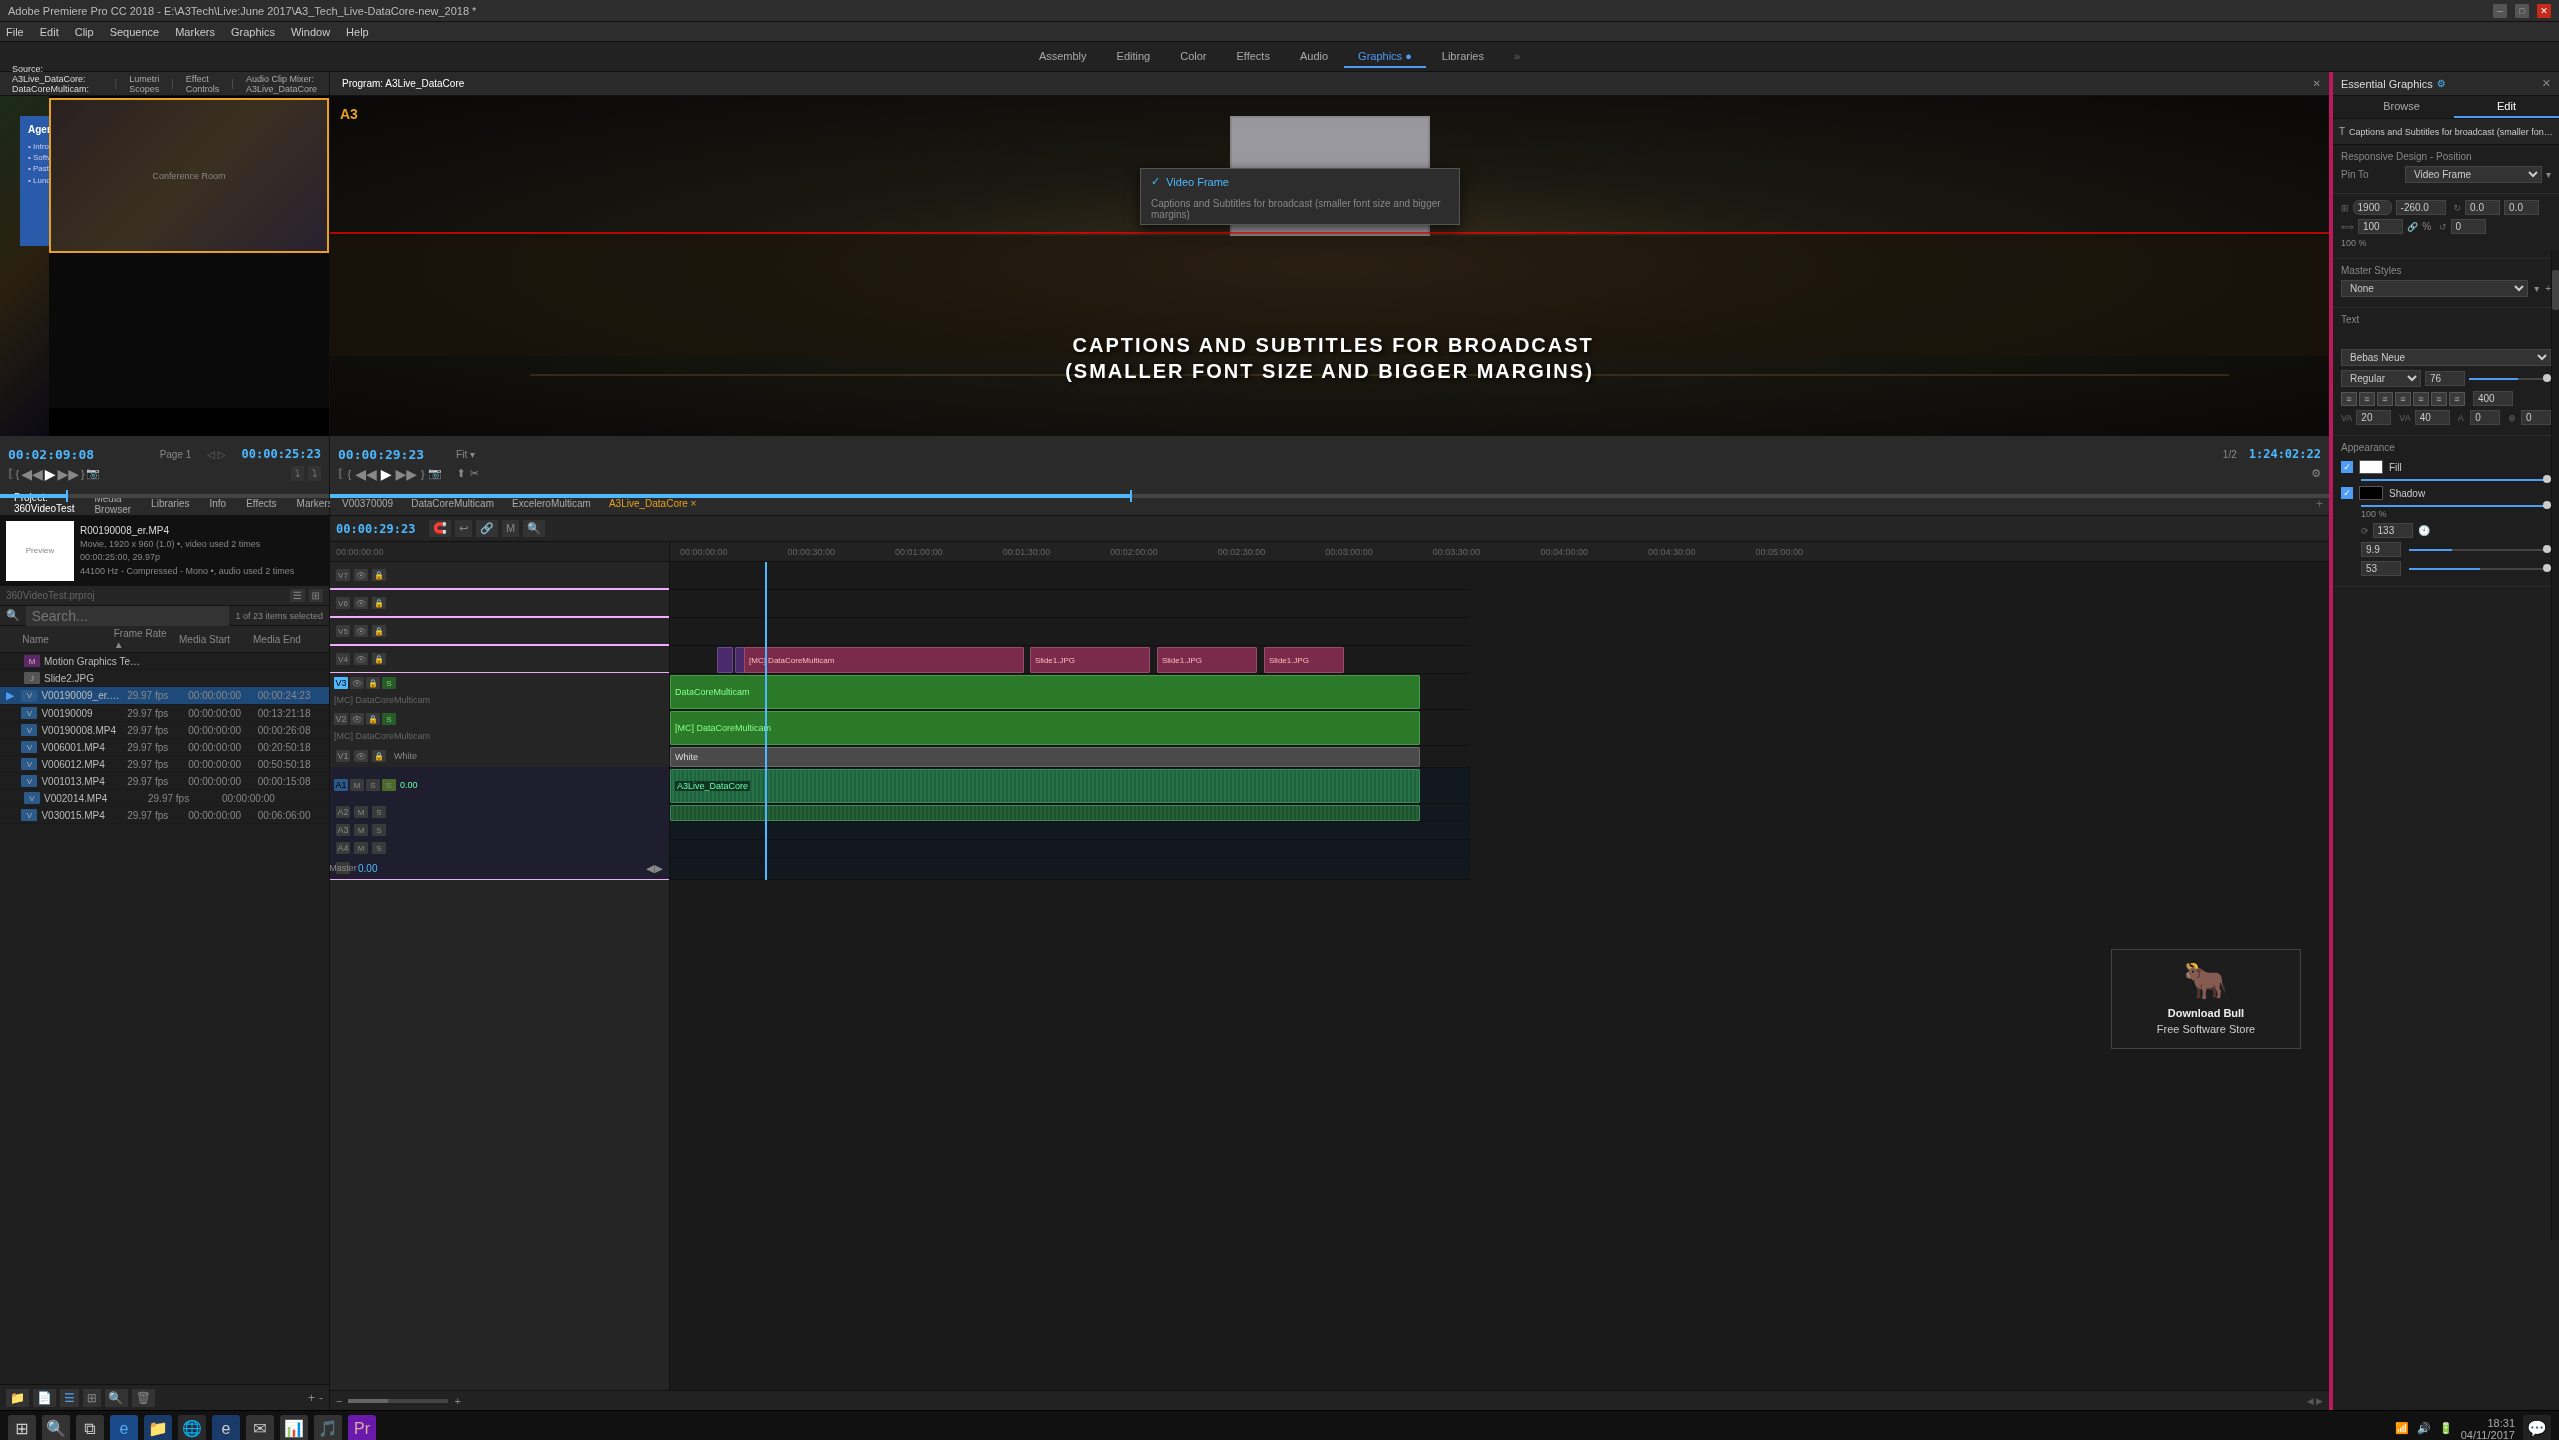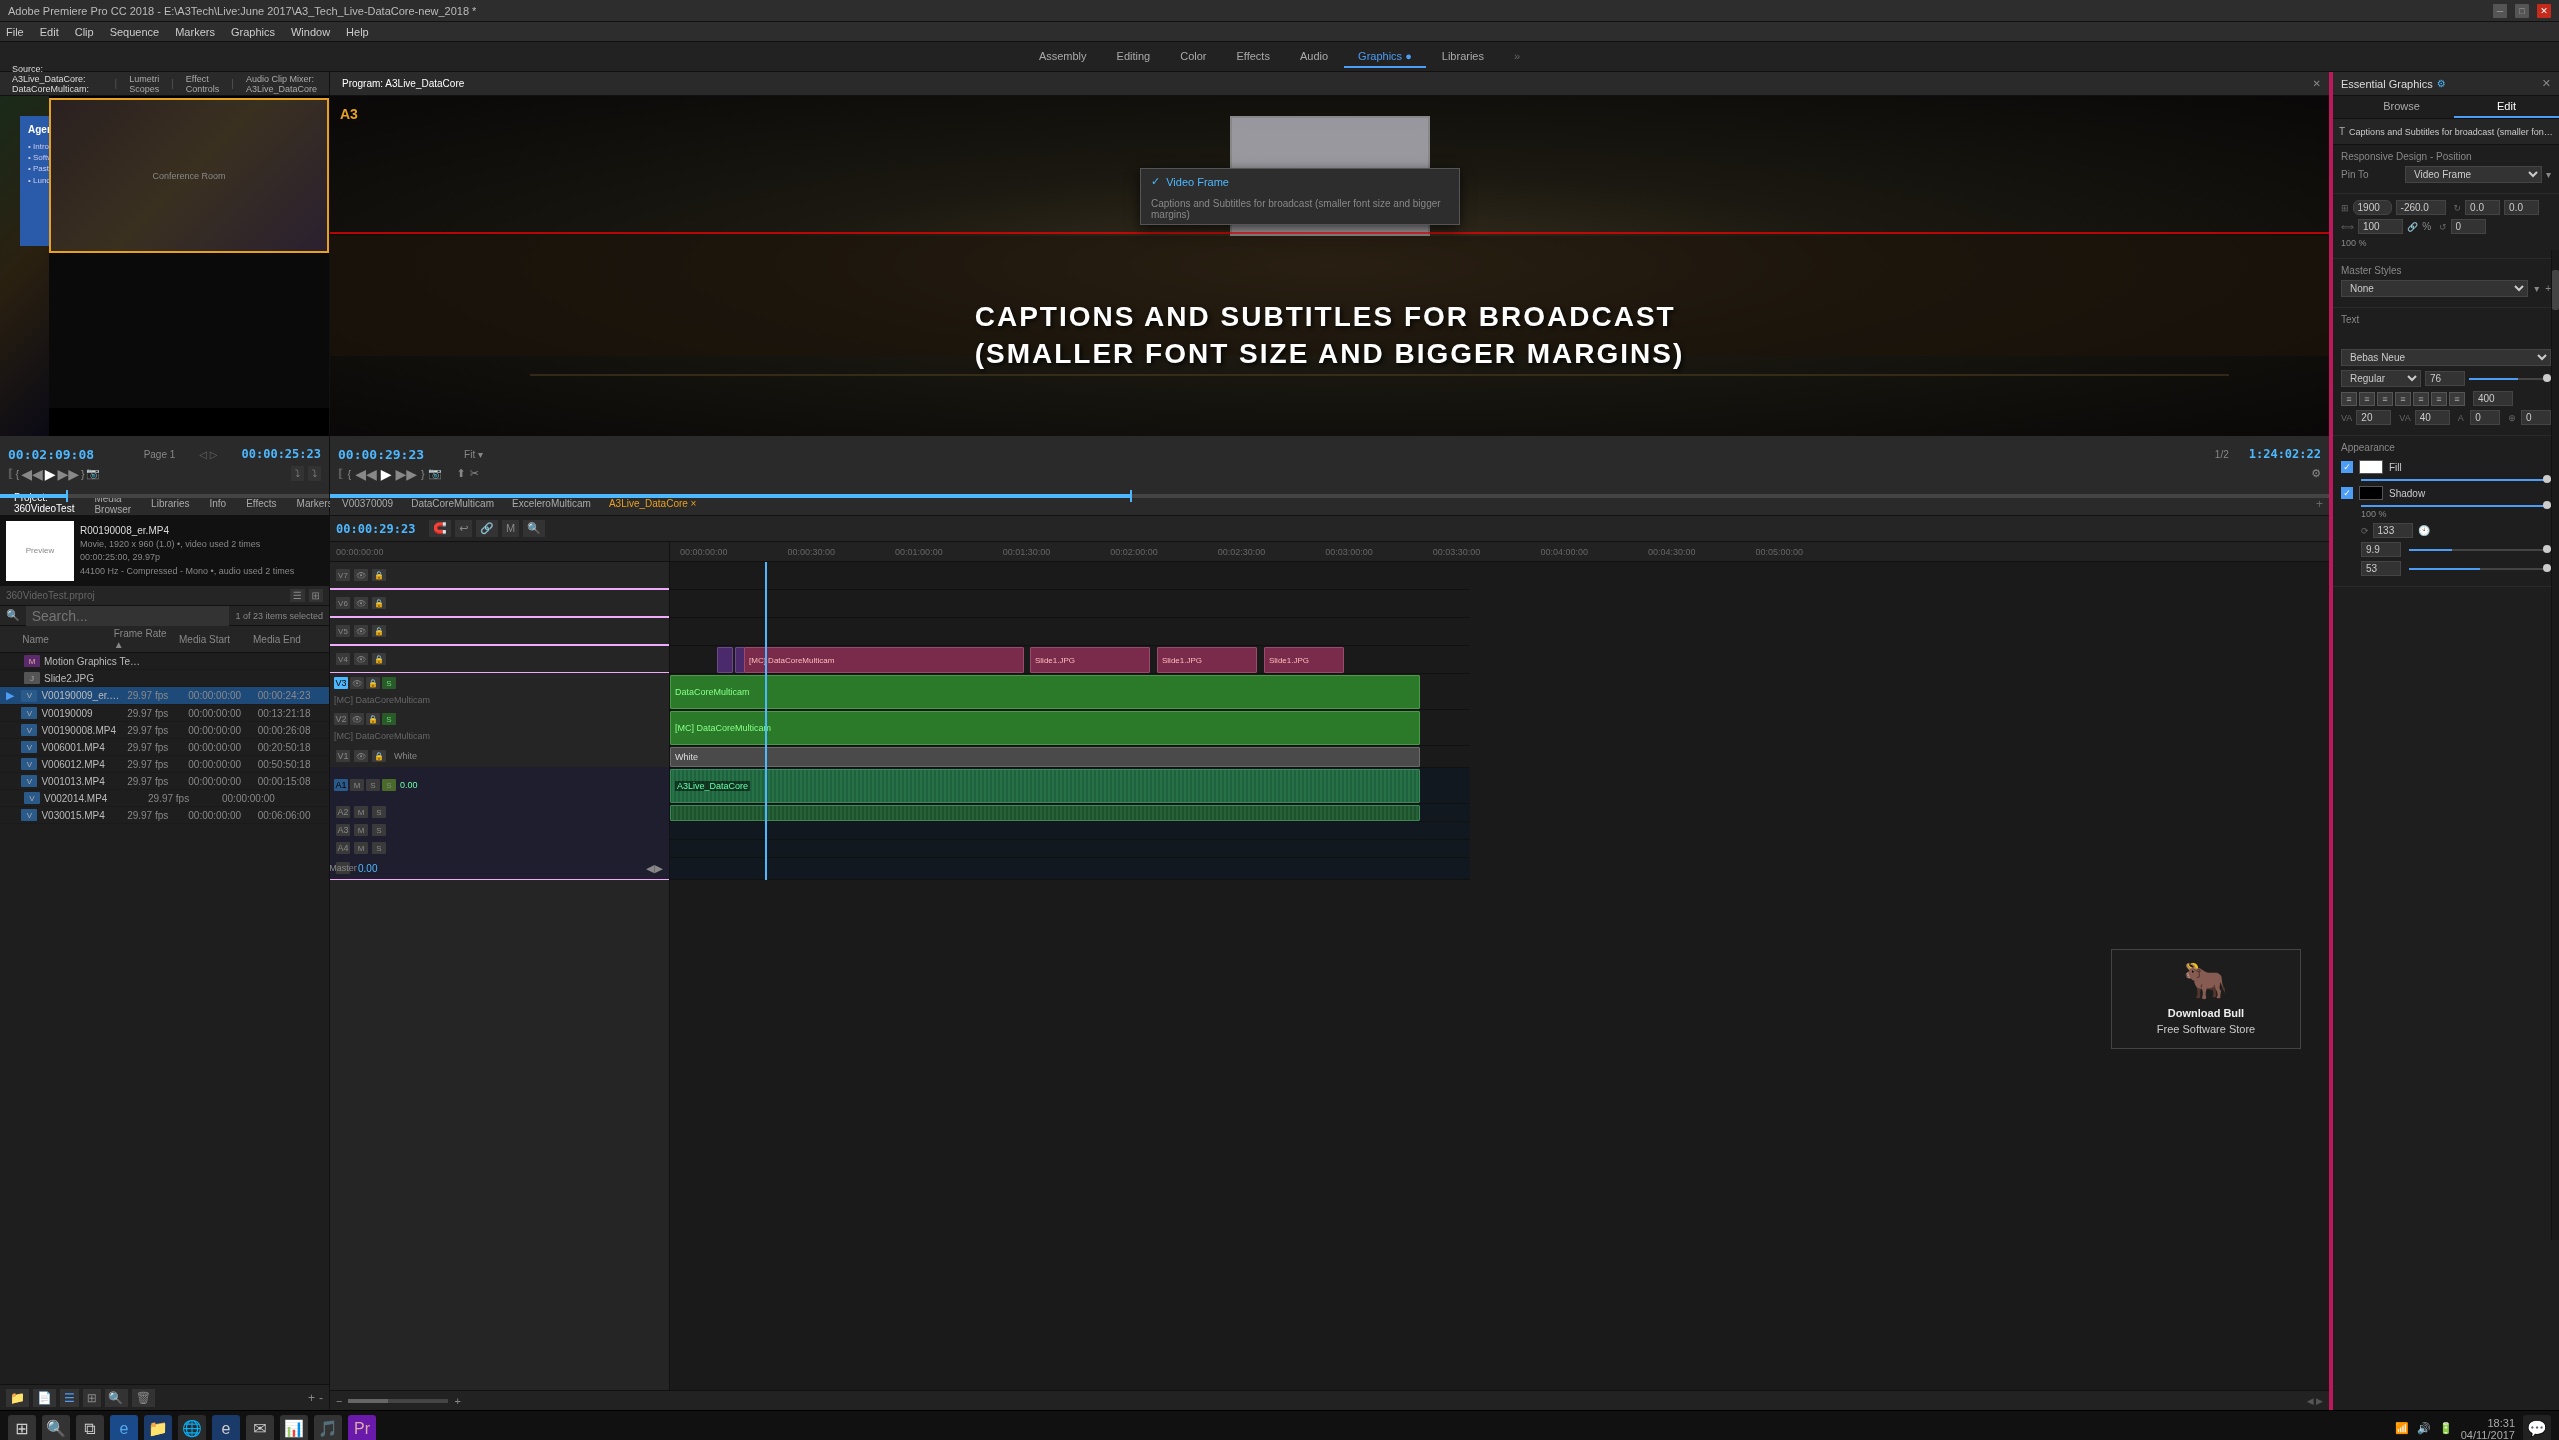--- a/index.html
+++ b/index.html
@@ -136,21 +136,21 @@
       height: 56px;
       background: #2a2a2a;
       display: flex;
       flex-direction: column;
       justify-content: center;
       padding: 4px 8px;
     }
     .timecode-row {
       display: flex;
       align-items: center;
-      gap: 20px;
+      gap: 12px;
       margin-bottom: 4px;
     }
     .timecode {
       font-size: 13px;
       color: #4db8ff;
       font-family: monospace;
       font-weight: bold;
     }
 
     .progress-bar {
@@ -279,27 +279,27 @@
     }
     
     .program-bg {
       width: 100%;
       height: 100%;
       background: linear-gradient(135deg, #2a3a2a 0%, #3a3020 30%, #1a2030 70%, #2a1a10 100%);
       position: relative;
     }
     .overlay-text {
       position: absolute;
-      bottom: 64px;
+      bottom: 52px;
       left: 50%;
       transform: translateX(-50%);
-      text-align: left;
+      text-align: right;
       color: white;
       font-weight: bold;
-      font-size: 28px;
+      font-size: 20px;
       text-transform: uppercase;
       font-family: Arial, sans-serif;
       text-shadow: 2px 2px 4px rgba(0,0,0,0.8);
       letter-spacing: 2px;
       line-height: 1.3;
       white-space: nowrap;
     }
     .red-line {
       position: absolute;
       top: 50%;

